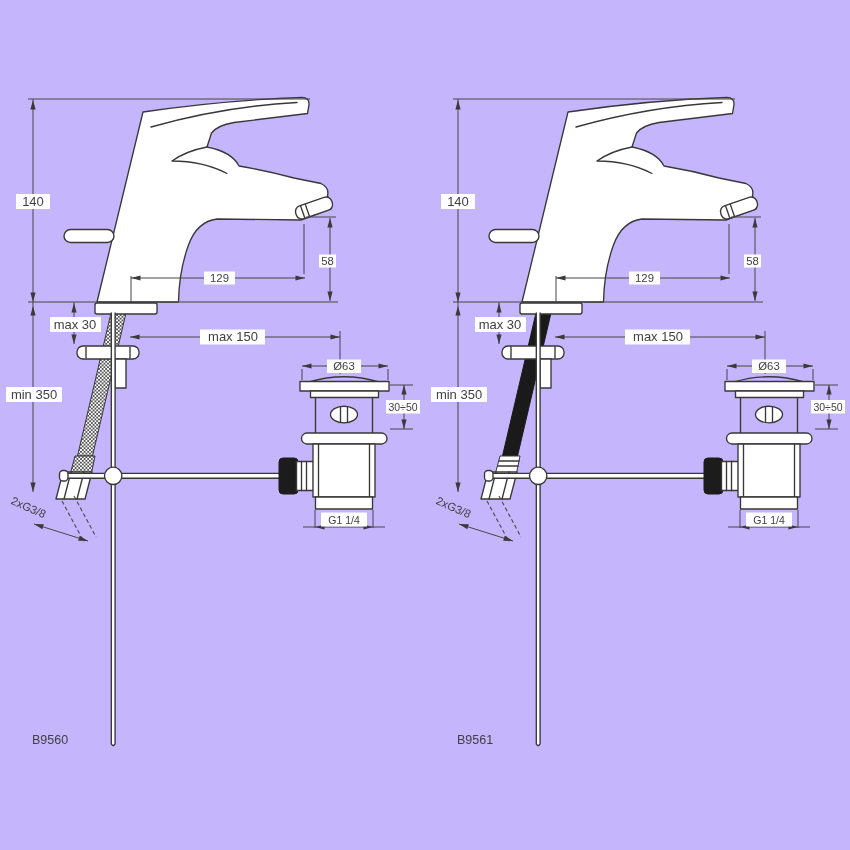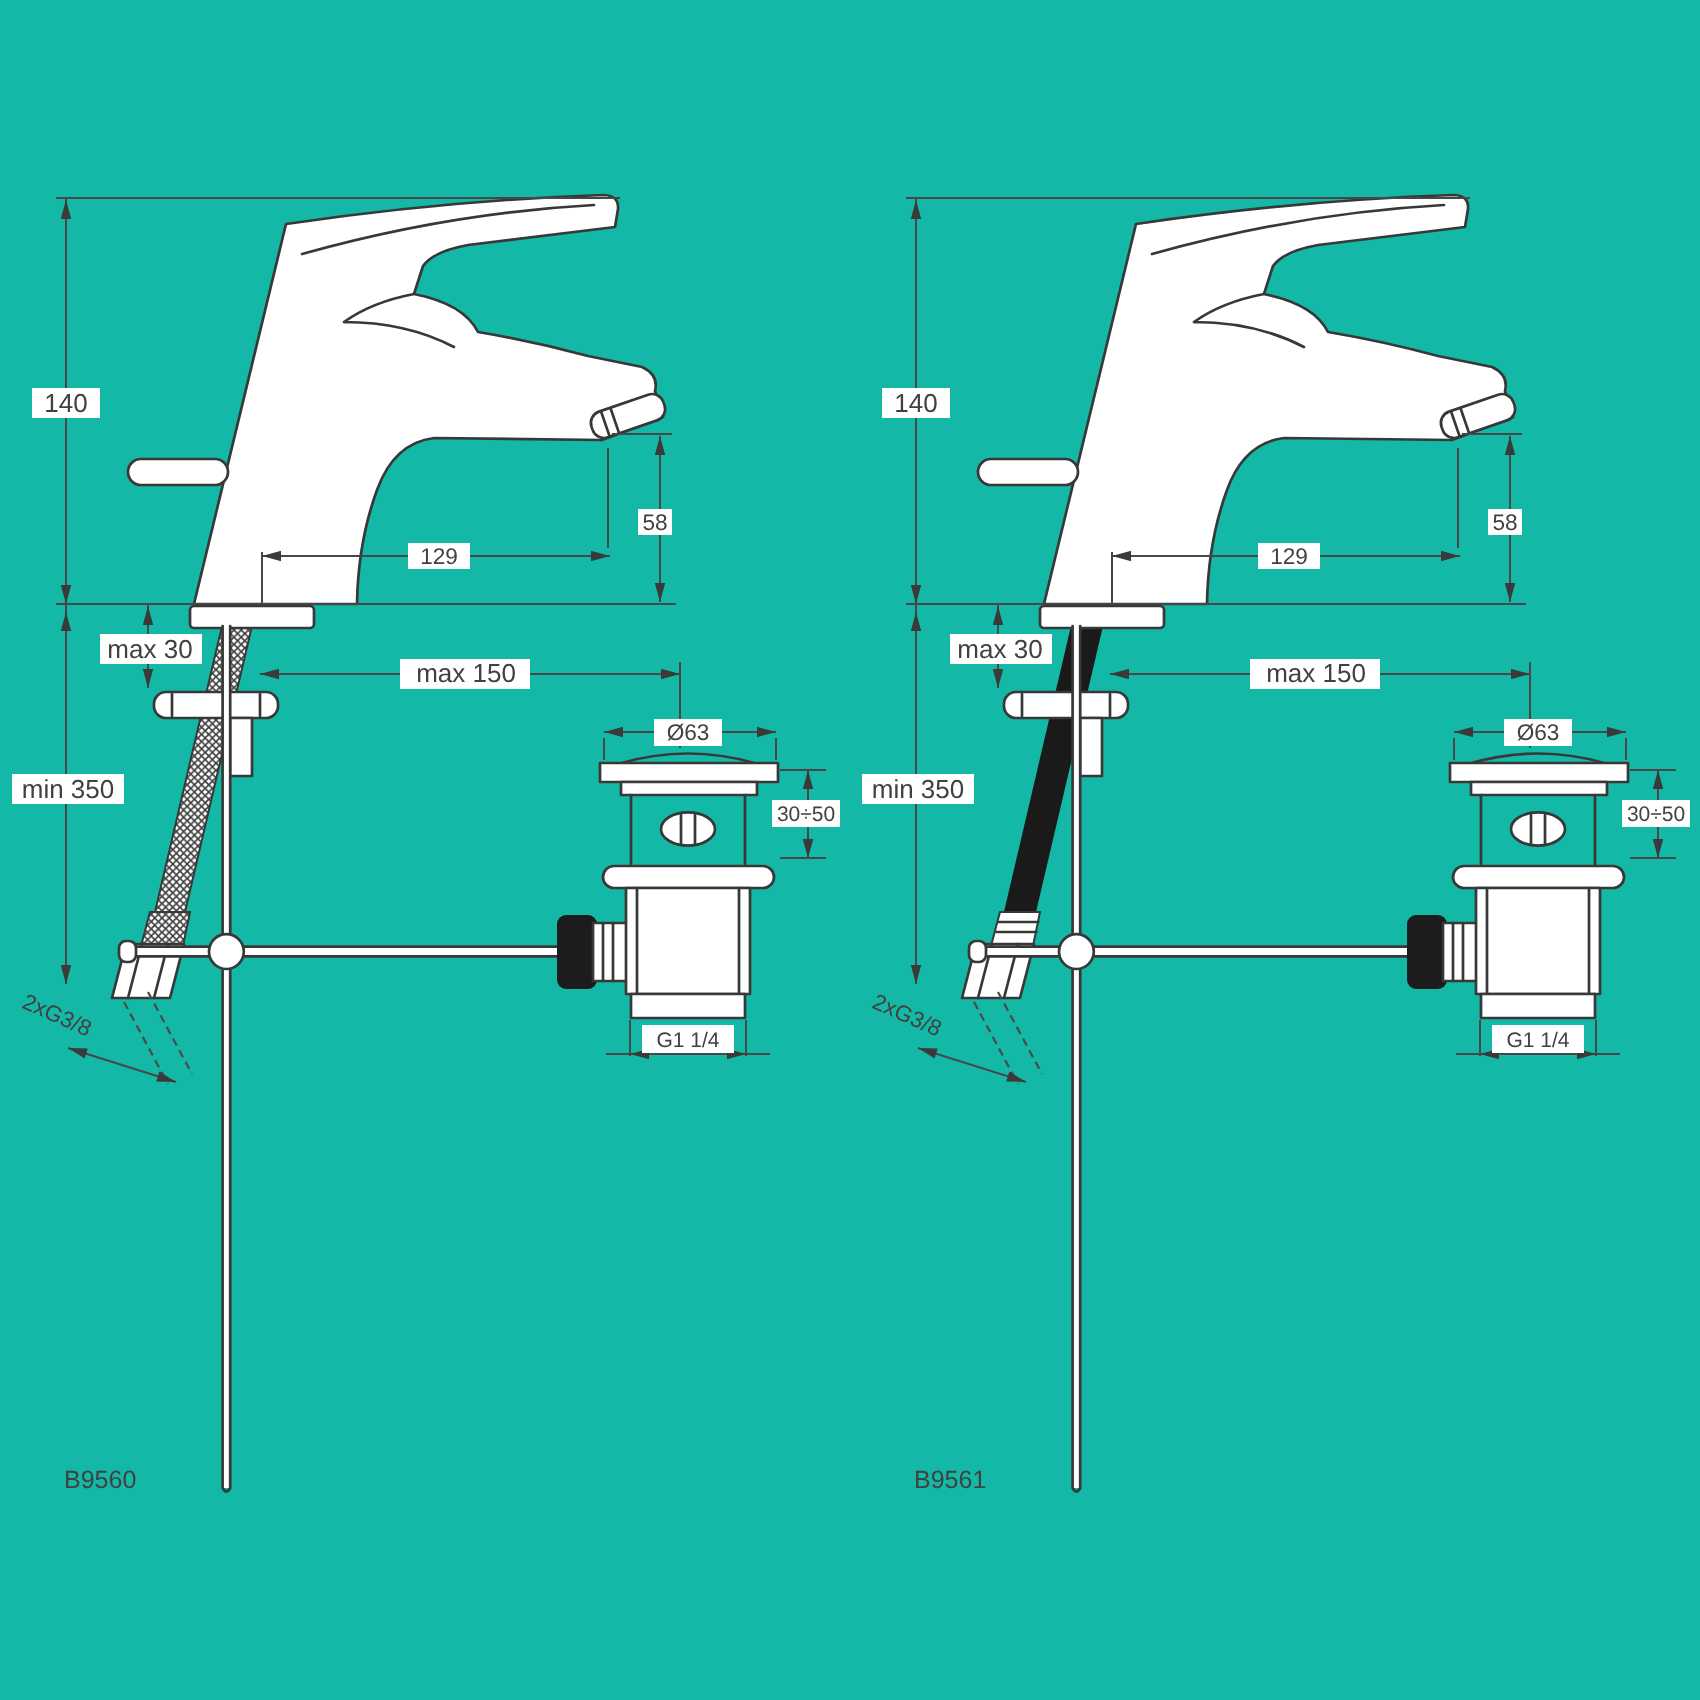--- a/index.html
+++ b/index.html
@@ -1,16 +1,16 @@
 <!DOCTYPE html>
 <html><head>
 <meta charset="utf-8">
 <style>
   html,body{margin:0;padding:0;background:#ffffff;}
-  .canvas{width:850px;height:850px;background:#14b8a6;position:relative;}
+  .canvas{width:850px;height:850px;background:#c4b5fd;position:relative;}
   svg{display:block;}
   text{font-family:"Liberation Sans","DejaVu Sans",sans-serif;fill:#414141;}
   .lbl{text-anchor:middle;}
   .t13{font-size:13px;}
   .t12{font-size:12.5px;}
   .t11{font-size:11.3px;}
   .t10{font-size:10.5px;}
   .ln{stroke:#383838;fill:none;stroke-width:1.35;stroke-linejoin:round;stroke-linecap:round;}
   .lnf{stroke:#383838;fill:#ffffff;stroke-width:1.35;stroke-linejoin:round;}
   .dim{stroke:#474747;fill:none;stroke-width:1;stroke-linecap:butt;}

